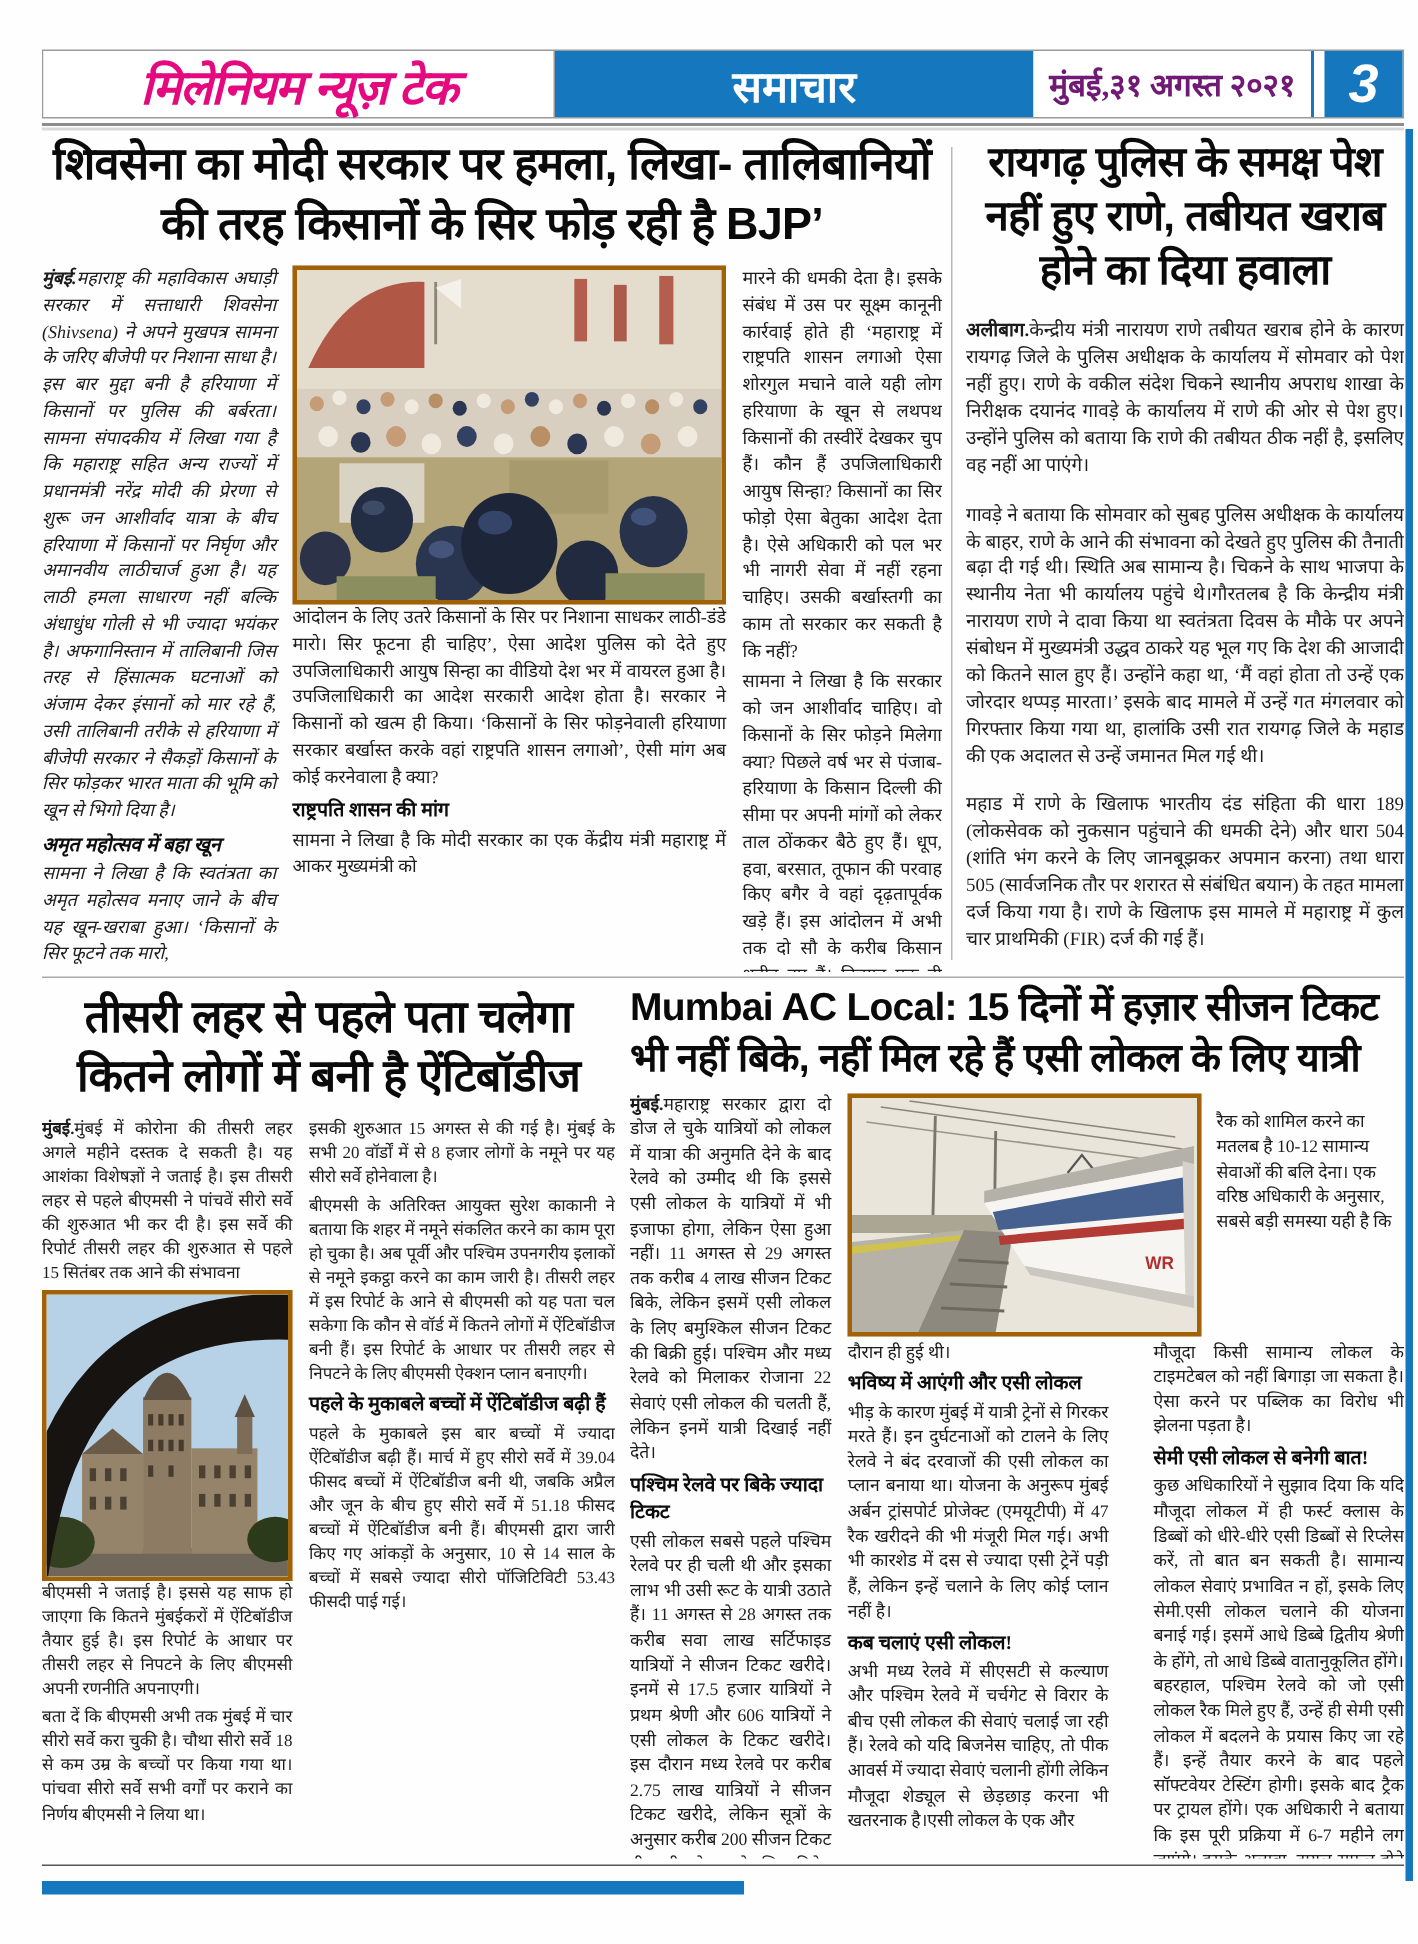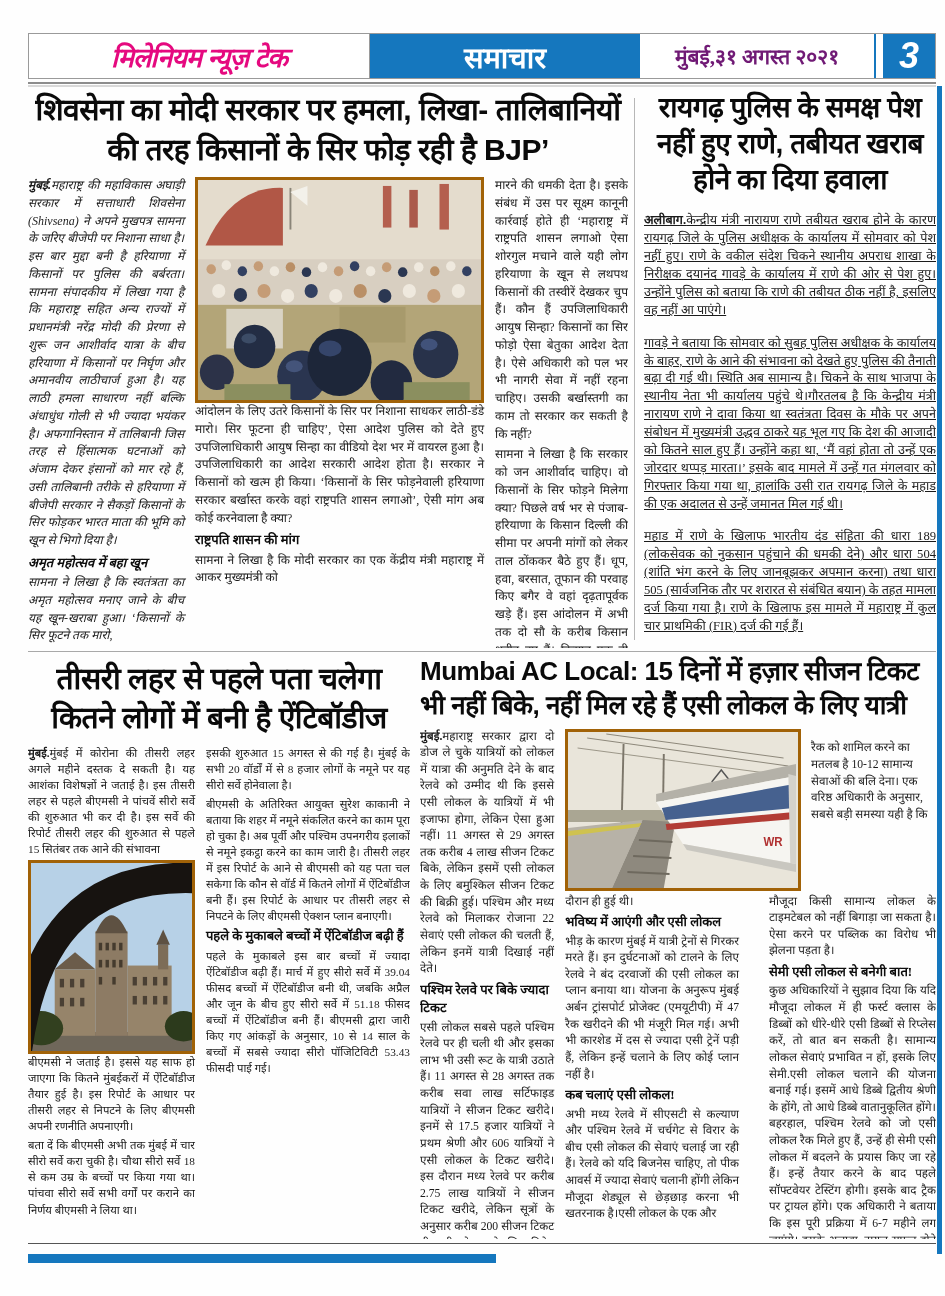--- a/index.html
+++ b/index.html
@@ -2,22 +2,22 @@
 <html><head>
 <meta charset="utf-8">
 <style>
   html,body{margin:0;padding:0;background:#ffffff;}
   body{width:945px;height:1296px;font-family:"Liberation Serif", serif;color:#1b1b1b;position:relative;overflow:hidden;}
   .page{position:absolute;inset:0;background:#fefefe;}
 
   
   .masthead{position:absolute;left:28px;top:33px;width:908px;height:46px;display:flex;align-items:stretch;border:1px solid #9a9a9a;box-sizing:border-box;background:#fff;}
   .brand-box{width:340px;display:flex;align-items:center;justify-content:center;border-right:1px solid #9a9a9a;background:#fff;}
-  .brand-box span{font-family:"Liberation Sans",sans-serif;font-weight:bold;font-style:italic;font-size:27px;color:#e5097f;letter-spacing:-1px;white-space:nowrap;}
-  .section-box{width:270px;background:#1577be;display:flex;align-items:center;justify-content:center;}
+  .brand-box span{font-family:"Liberation Sans",sans-serif;font-weight:bold;font-style:italic;font-size:32px;color:#e5097f;letter-spacing:-1px;white-space:nowrap;}
+  .section-box{width:319px;background:#1577be;display:flex;align-items:center;justify-content:center;}
   .section-box span{font-family:"Liberation Sans",sans-serif;font-weight:bold;font-size:29px;color:#ffffff;}
   .date-box{flex:1;display:flex;align-items:center;justify-content:center;background:#fff;}
   .date-box span{font-size:21px;font-weight:bold;color:#701a75;white-space:nowrap;}
   .pageno-gap{width:7px;background:#fff;border-left:2px solid #1577be;}
   .pageno-box{width:52px;background:#1577be;display:flex;align-items:center;justify-content:center;}
   .pageno-box span{font-family:"Liberation Sans",sans-serif;font-weight:bold;font-style:italic;font-size:36px;color:#fff;}
   .m-rule{position:absolute;left:28px;top:82px;width:908px;height:2px;background:#8d8d8d;box-shadow:0 3px 0 #d9d9d9;}
 
   
   article{position:absolute;overflow:hidden;box-sizing:border-box;}
@@ -38,21 +38,21 @@
   .a1mid{width:50%;}
   .a1c3{width:23%;}
   .protest-photo{height:220px;margin-bottom:4px;}
 
   
   .vdiv1{position:absolute;left:634px;top:98px;width:1px;height:542px;background:#b7b7b7;}
 
   
   .a2{left:644px;top:90px;width:292px;height:558px;}
   .a2 .headline{font-size:28px;line-height:1.28;text-align:center;margin-bottom:10px;}
-  .a2 p{font-size:12.6px;line-height:1.42;text-align:justify;margin:15px 0 3px 0;text-decoration:underline;}
+  .a2 p{font-size:12.6px;line-height:1.42;text-align:justify;margin:15px 0 3px 0;}
 
   .hr-mid{position:absolute;left:28px;top:651px;width:908px;height:1px;background:#a9a9a9;}
 
   
   .a3{left:28px;top:659px;width:382px;height:580px;}
   .a3 .headline{font-size:30px;line-height:1.3;text-align:center;}
   .a3-body{font-size:11.3px;line-height:1.42;}
   .a3c1{width:45%;}
   .a3c2{width:55%;}
   .bmc-photo{height:188px;margin:4px 0 4px 0;}

